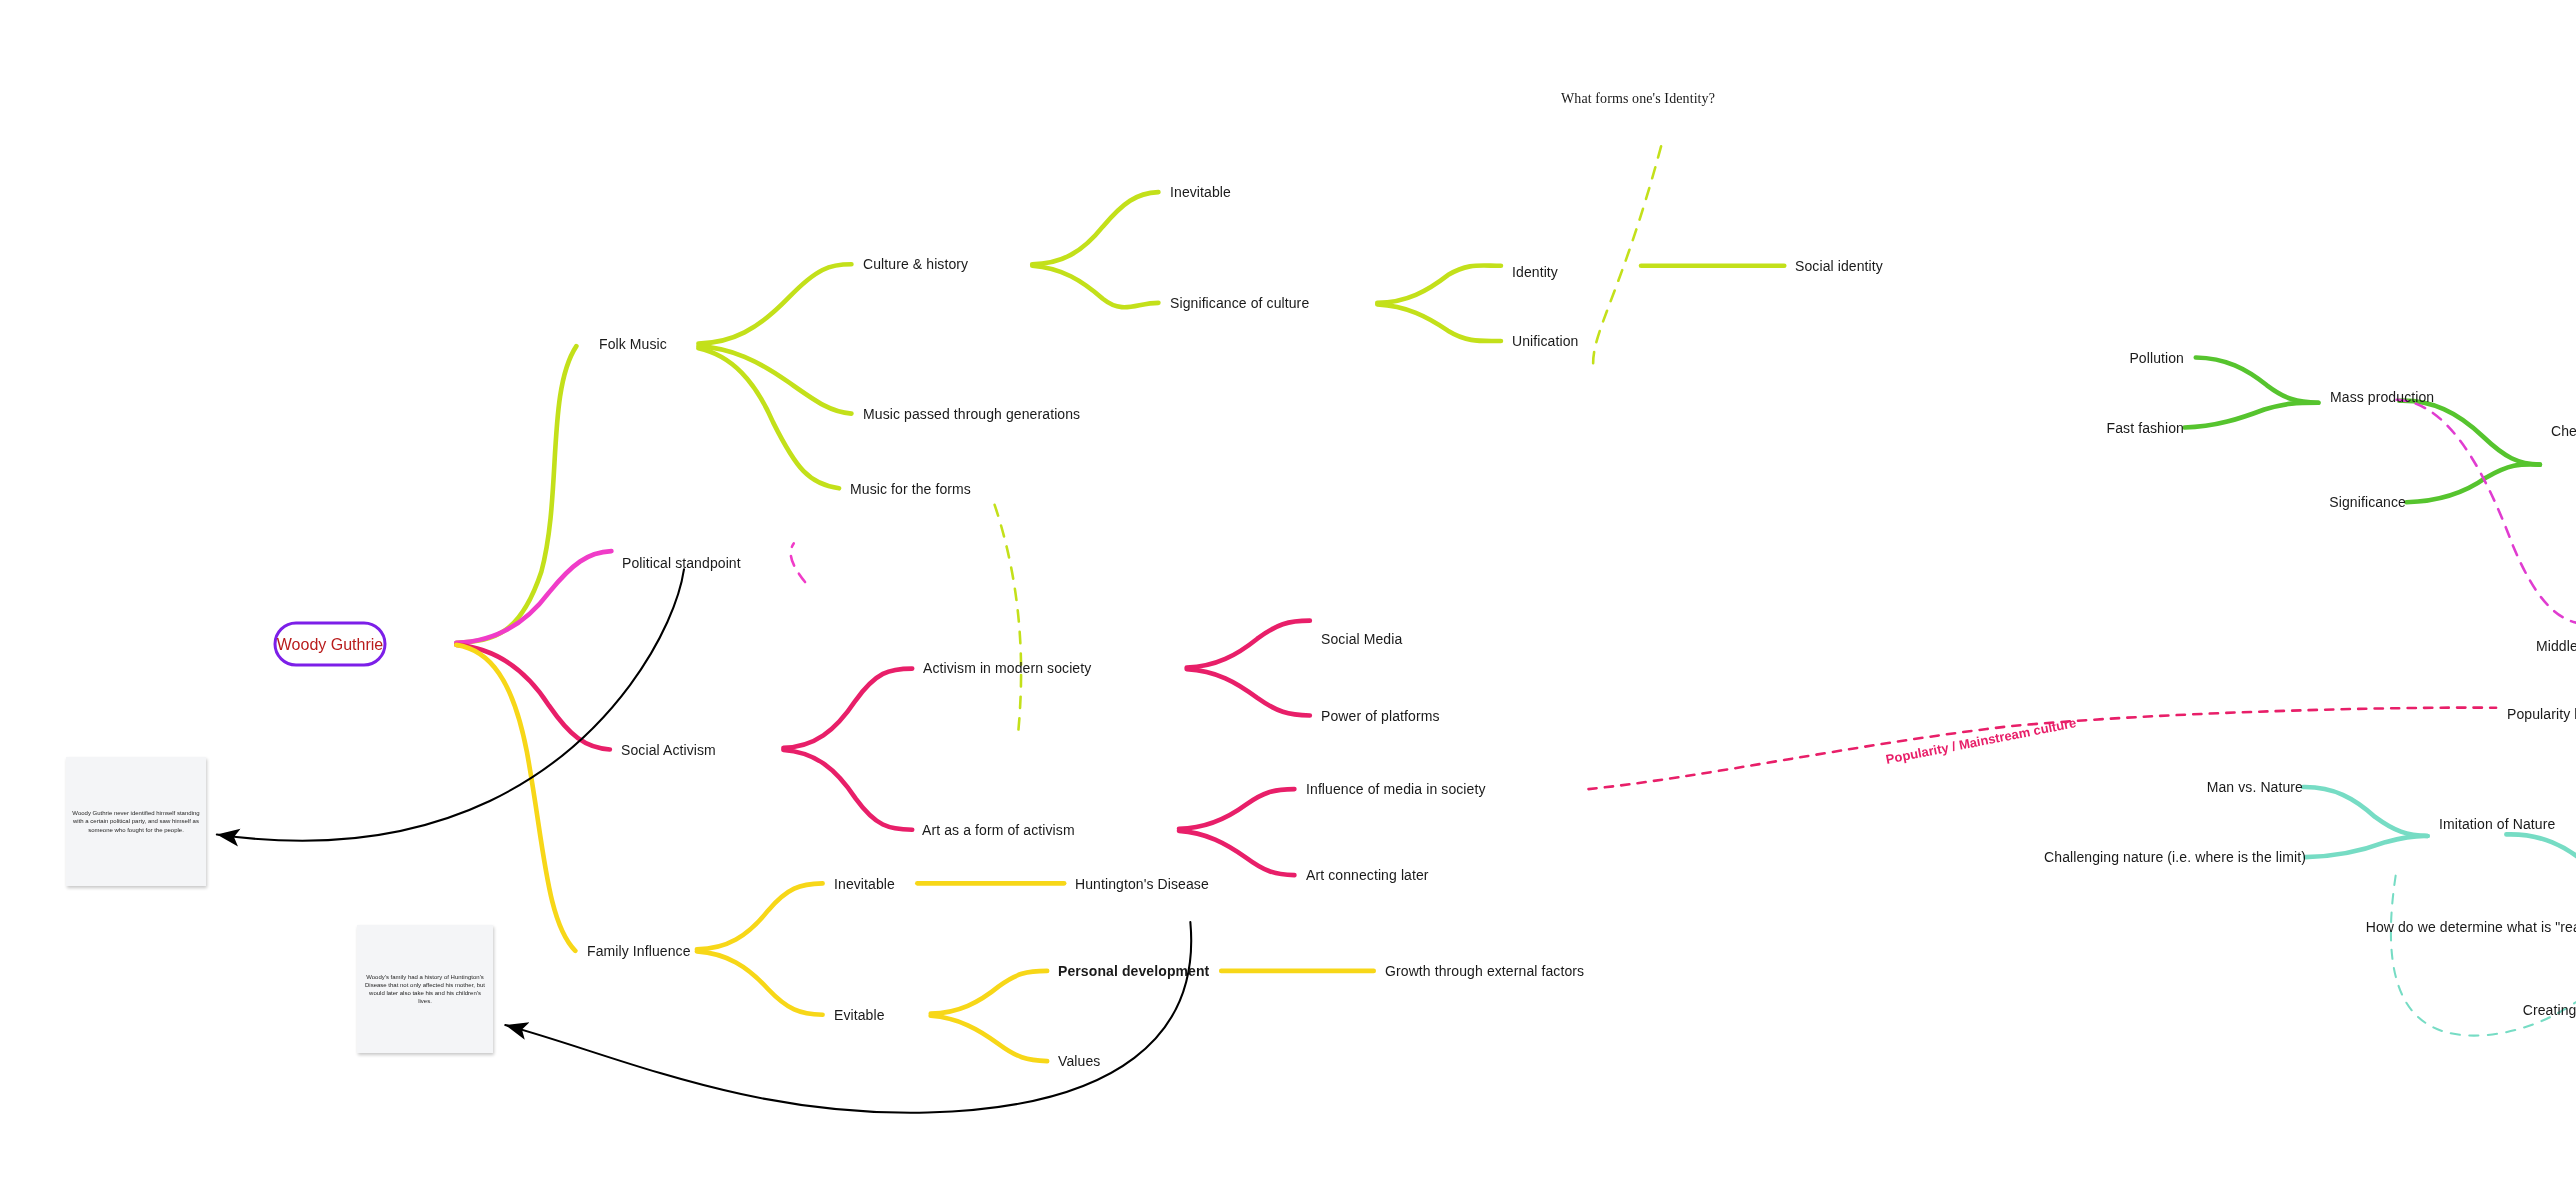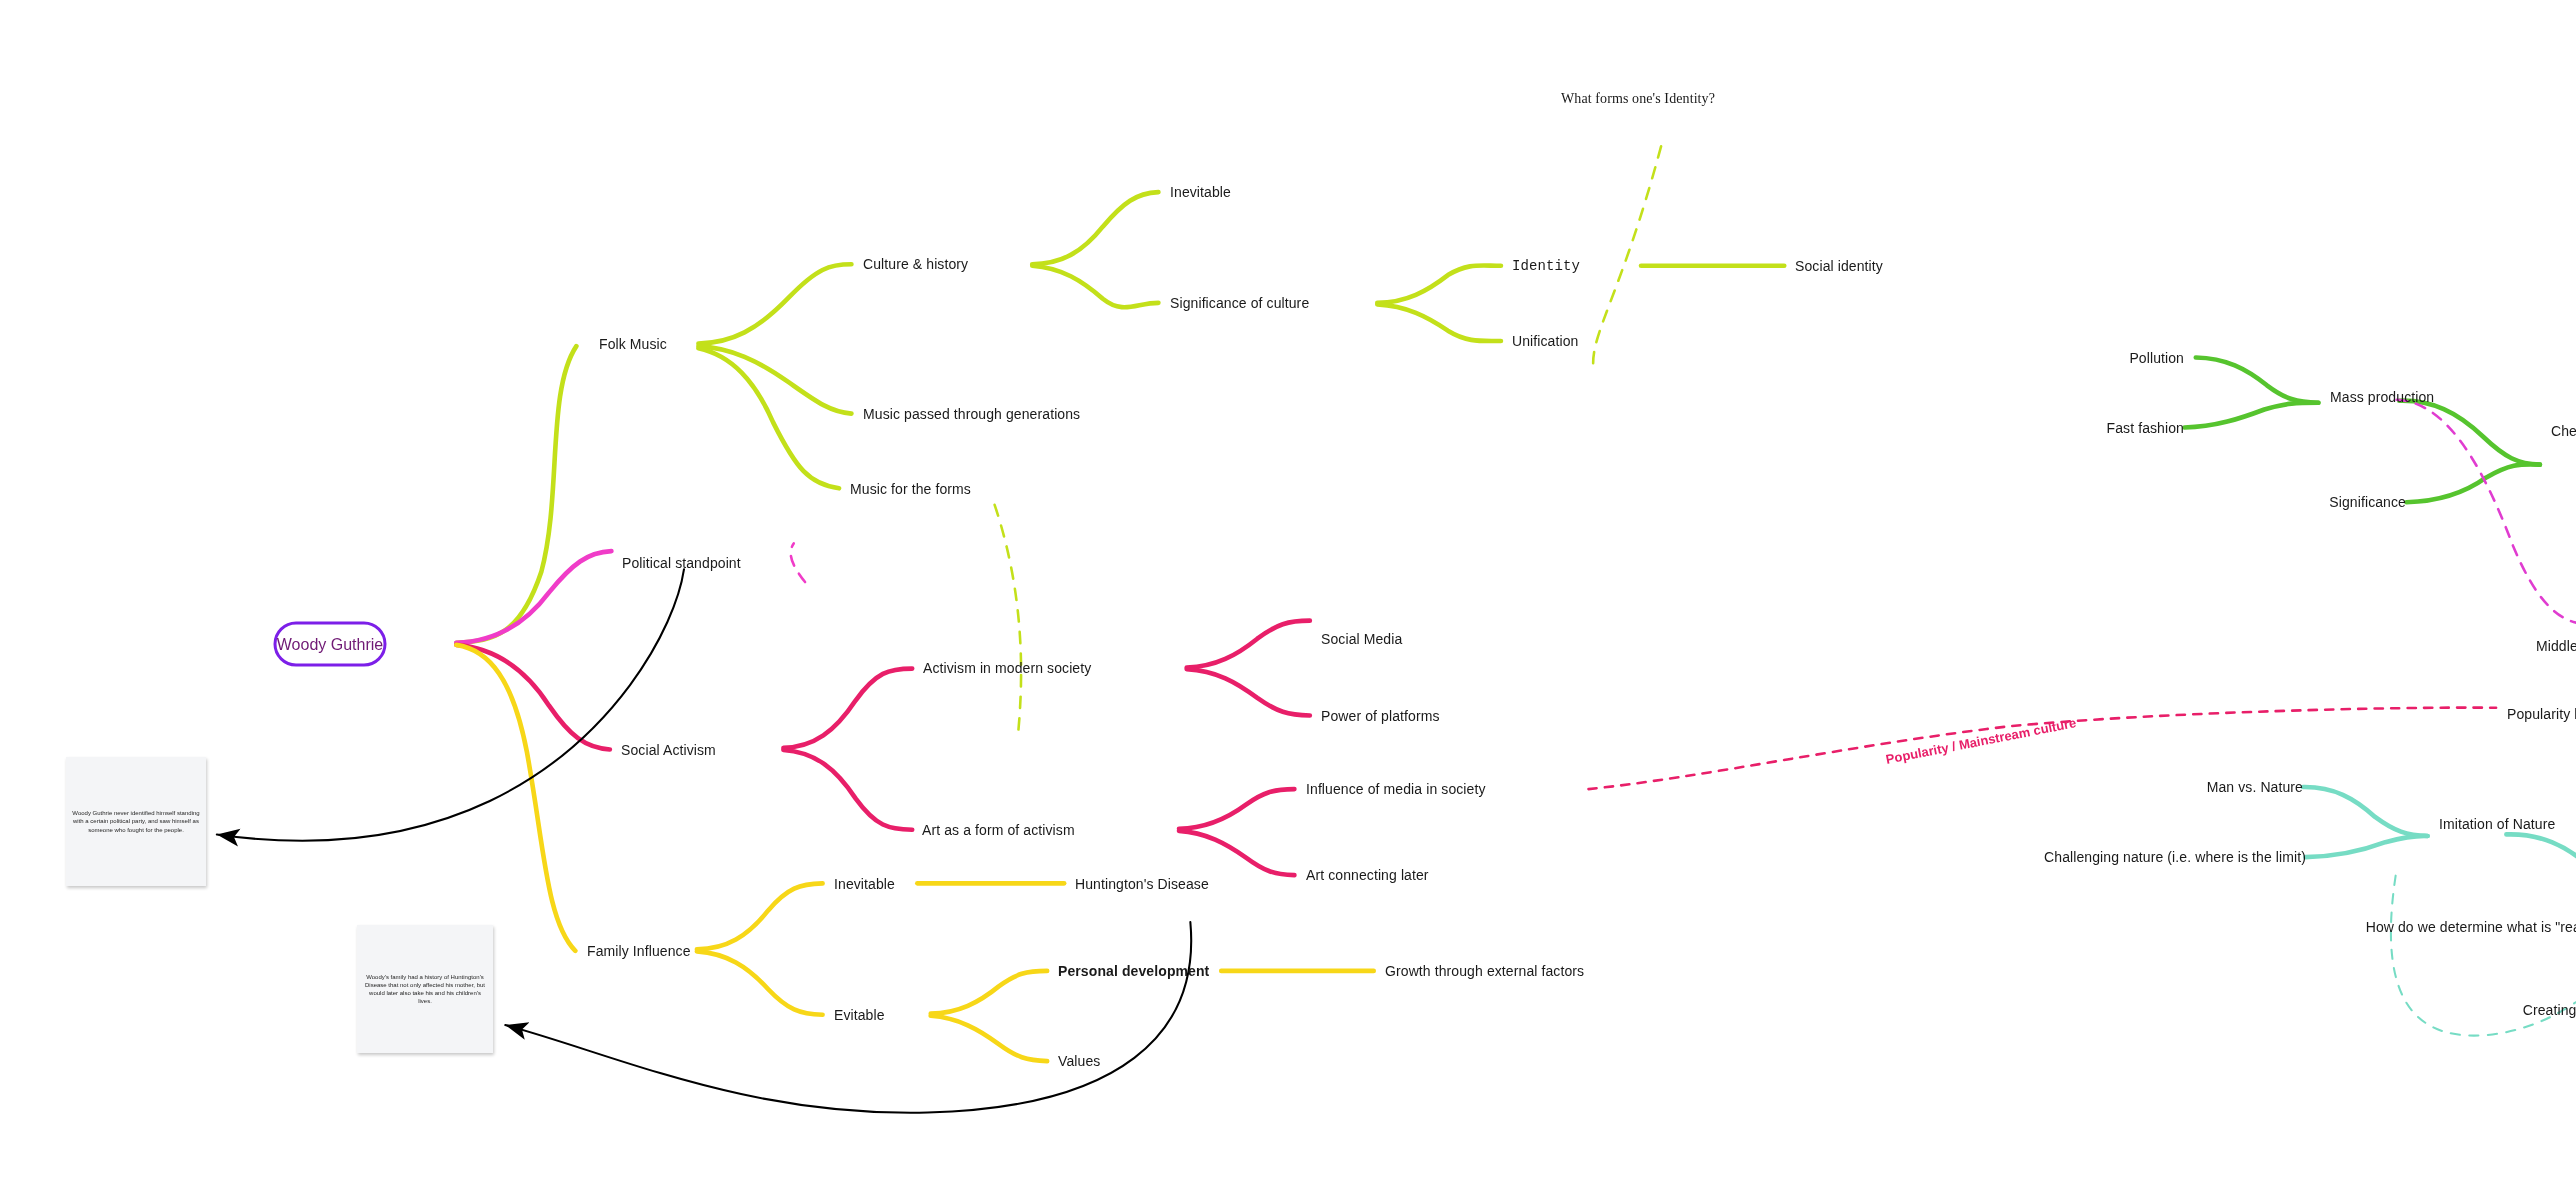--- a/index.html
+++ b/index.html
@@ -5,21 +5,21 @@
   html,body{margin:0;padding:0;background:#ffffff;}
   body{font-family:"Liberation Sans", sans-serif;}
   #canvas{position:relative;width:3552px;height:1195px;background:#fff;overflow:hidden;}
   svg.links{position:absolute;left:0;top:0;width:3552px;height:1195px;pointer-events:none;}
   .node{position:absolute;white-space:nowrap;color:#1a1a1a;font-size:14px;line-height:1;letter-spacing:0.1px;}
   .node.l{transform:translate(0,-50%);}
   .node.r{transform:translate(-100%,-50%);}
   .root{position:absolute;transform:translate(-50%,-50%);
         display:flex;align-items:center;justify-content:center;
         border-radius:515px;background:#fff;box-sizing:border-box;}
-  .root span{font-size:16px;color:#701a75;}
+  .root span{font-size:16px;color:#b91c1c;}
   .sticky{position:absolute;background:#f4f5f7;box-shadow:1px 1.5px 3.1px rgba(0,0,0,.22);
           display:flex;align-items:center;justify-content:center;text-align:center;
           box-sizing:border-box;padding:5.2px;}
   .sticky span{font-size:6px;line-height:1.35;color:#1f1f1f;}
   .conn-label{position:absolute;transform-origin:left center;white-space:nowrap;
               font-size:13px;font-weight:600;}
 </style>
 </head>
 <body>
 
@@ -146,21 +146,21 @@
   </svg>
 
   <div class="root" style="left:330px;top:644px;width:113px;height:45px;border:3.6px solid #7C1FE8;">
     <span>Woody Guthrie</span>
   </div>
 
   <div class="node l" style="left:599px;top:344px;"><span>Folk Music</span></div>
   <div class="node l" style="left:863px;top:264px;"><span>Culture &amp; history</span></div>
   <div class="node l" style="left:1170px;top:192px;"><span>Inevitable</span></div>
   <div class="node l" style="left:1170px;top:303px;"><span>Significance of culture</span></div>
-  <div class="node l" style="left:1512px;top:266px;font-family:Liberation Mono, monospace;"><span>Identity</span></div>
+  <div class="node l" style="left:1512px;top:272px;"><span>Identity</span></div>
   <div class="node l" style="left:1795px;top:266px;"><span>Social identity</span></div>
   <div class="node l" style="left:1512px;top:341px;"><span>Unification</span></div>
   <div class="node l" style="left:1561px;top:99px;font-family:Liberation Serif, serif;"><span>What forms one's Identity?</span></div>
   <div class="node l" style="left:863px;top:414px;"><span>Music passed through generations</span></div>
   <div class="node l" style="left:850px;top:489px;"><span>Music for the forms</span></div>
   <div class="node l" style="left:622px;top:563px;"><span>Political standpoint</span></div>
   <div class="node l" style="left:621px;top:750px;"><span>Social Activism</span></div>
   <div class="node l" style="left:923px;top:668px;"><span>Activism in modern society</span></div>
   <div class="node l" style="left:1321px;top:639px;"><span>Social Media</span></div>
   <div class="node l" style="left:1321px;top:716px;"><span>Power of platforms</span></div>

